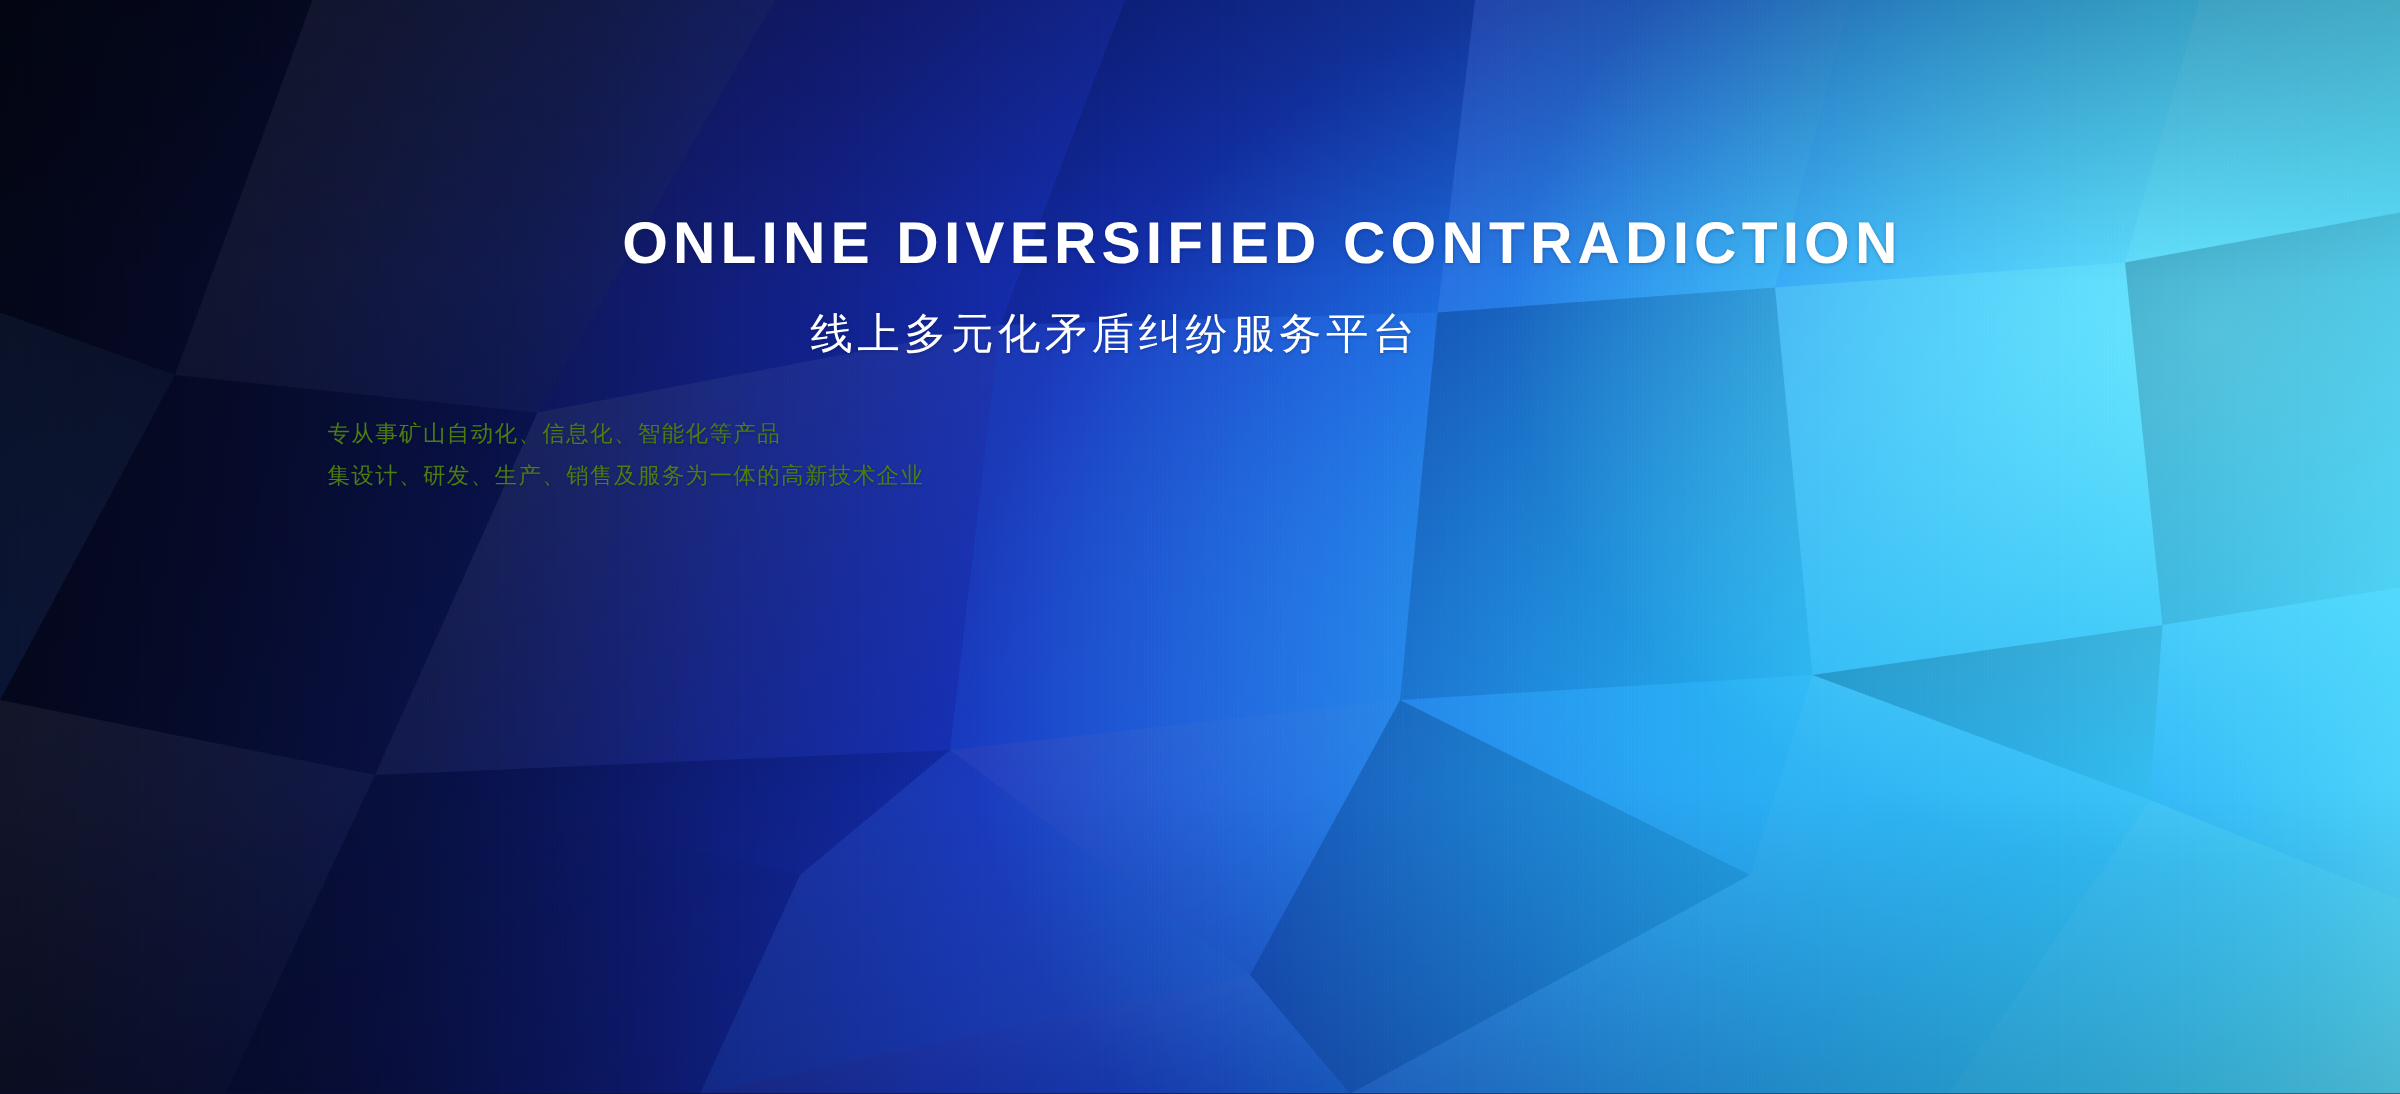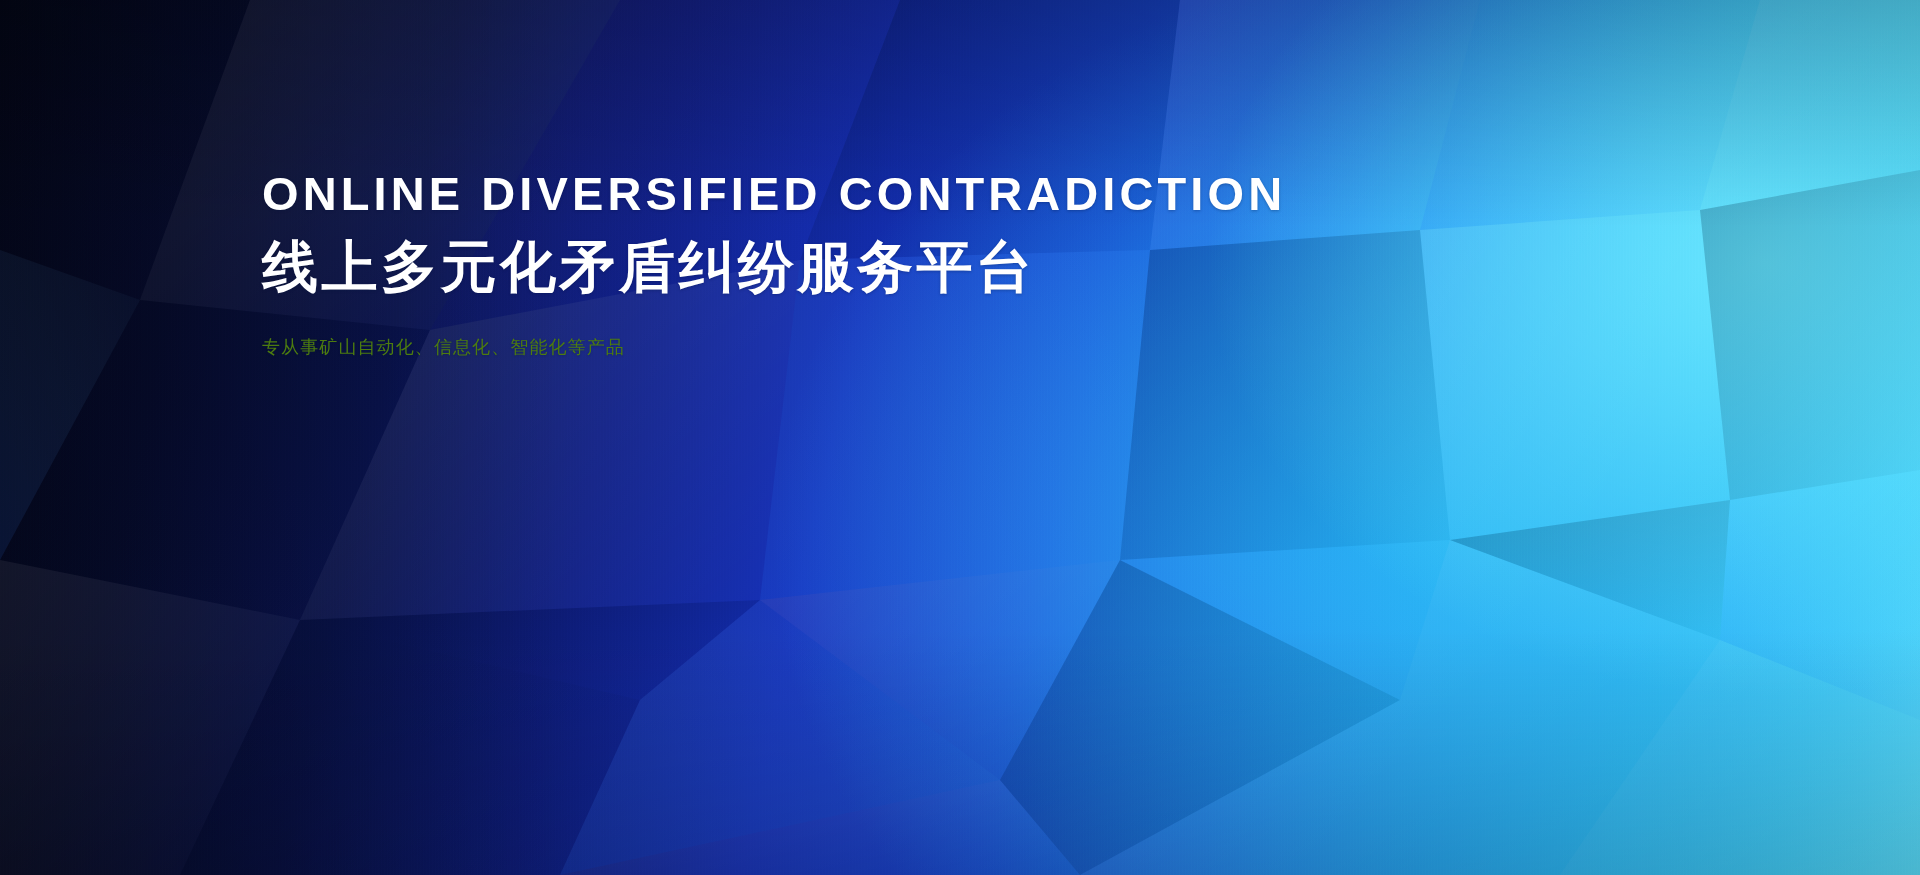--- a/index.html
+++ b/index.html
@@ -84,31 +84,32 @@
   .headline-en {
     color:#ffffff;
     font-size:47px;
     line-height:55px;
     font-weight:600;
     letter-spacing:4.1px;
     text-transform:uppercase;
     white-space:nowrap;
     text-shadow:0 1px 3px rgba(0,20,60,.30);
   }
-  .headline-en .ln { display:block; }
+  .headline-en .ln { display:block;text-align:right; }
 
   .headline-cn {
     margin-top:20px;
     color:#ffffff;
-    font-size:56px;
+    font-size:34px;
     line-height:52px;
-    font-weight:700;
+    font-weight:400;
     letter-spacing:3.5px;
     white-space:nowrap;
     text-shadow:0 1px 3px rgba(0,20,60,.30);
+    text-align:center;
   }
 
   .subtext {
     margin-top:38px;
     color:#4d7c0f;
     font-size:18px;
     line-height:33px;
     font-weight:400;
     letter-spacing:1.1px;
     white-space:nowrap;
@@ -181,16 +182,17 @@
   <div class="content">
 
     <h1 class="headline-en">
       <span class="ln">ONLINE DIVERSIFIED CONTRADICTION</span>
     </h1>
 
     <h2 class="headline-cn">线上多元化矛盾纠纷服务平台</h2>
 
     <div class="subtext">
       <span class="ln">专从事矿山自动化、信息化、智能化等产品</span>
+      <span class="ln">集设计、研发、生产、销售及服务为一体的高新技术企业</span>
     </div>
 
   </div>
 </div>
 
 </body></html>

